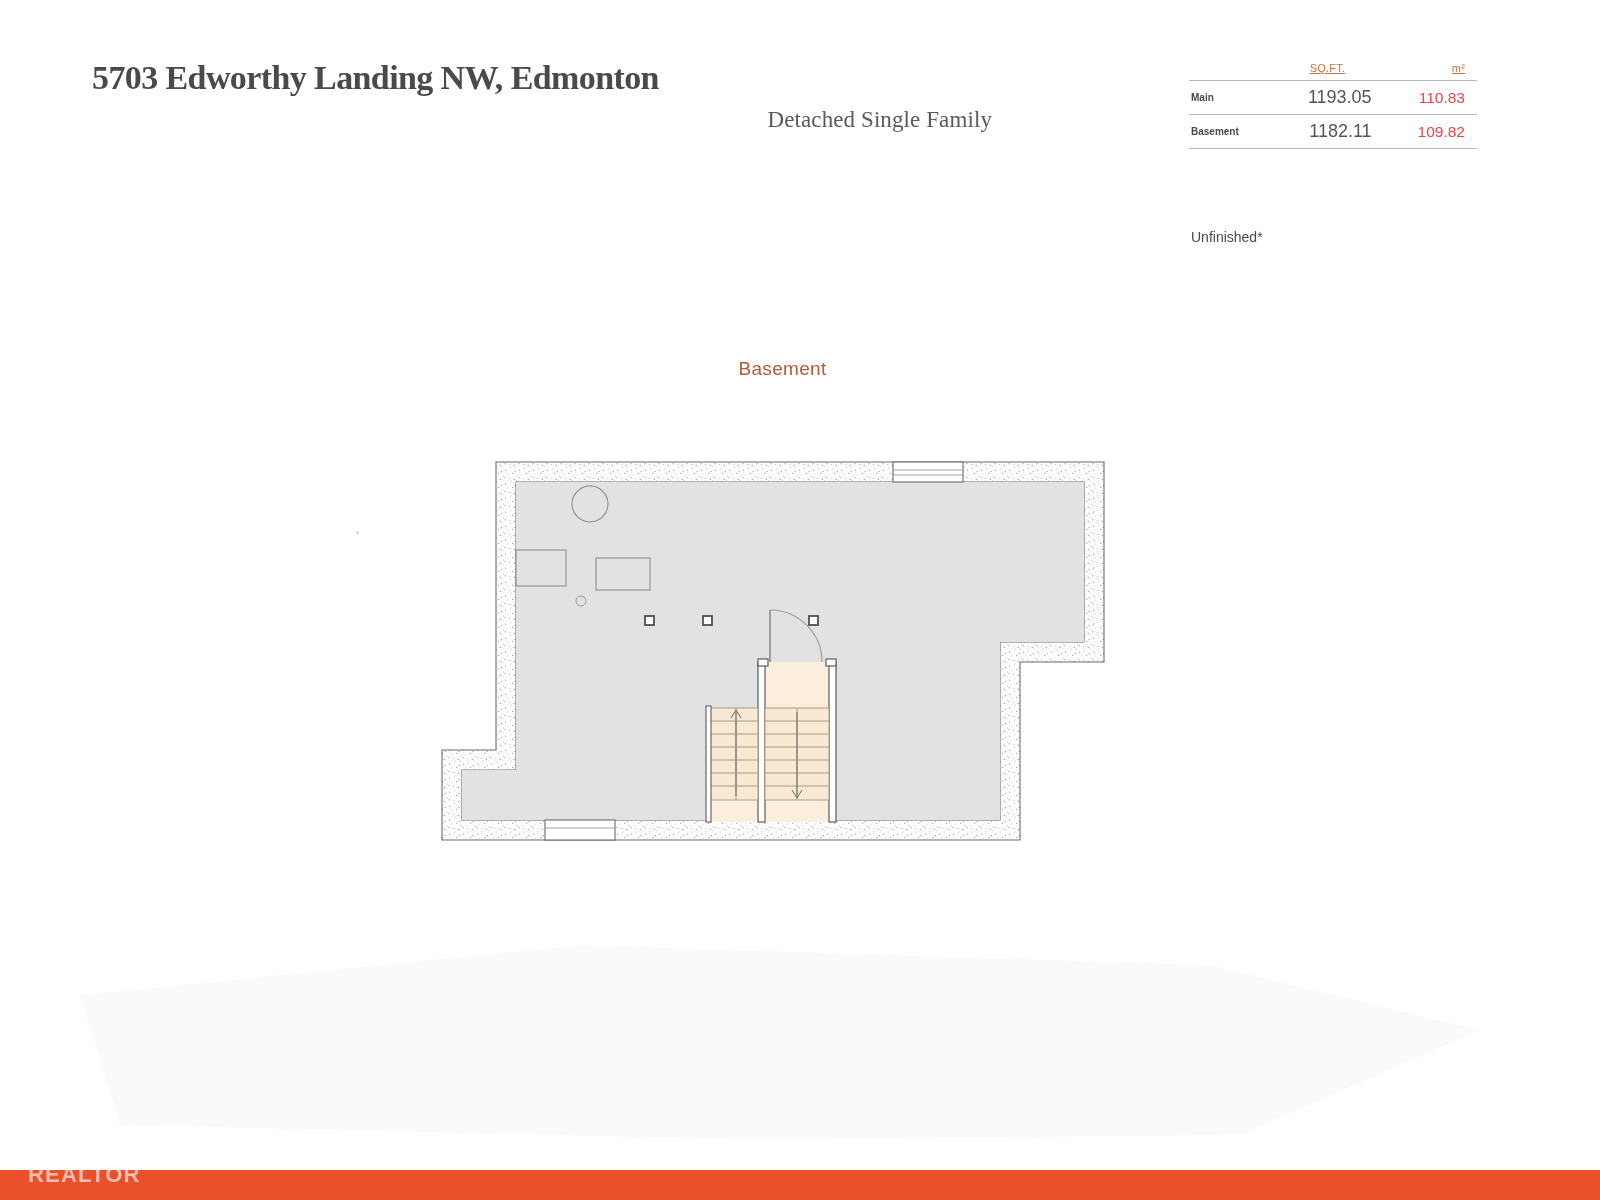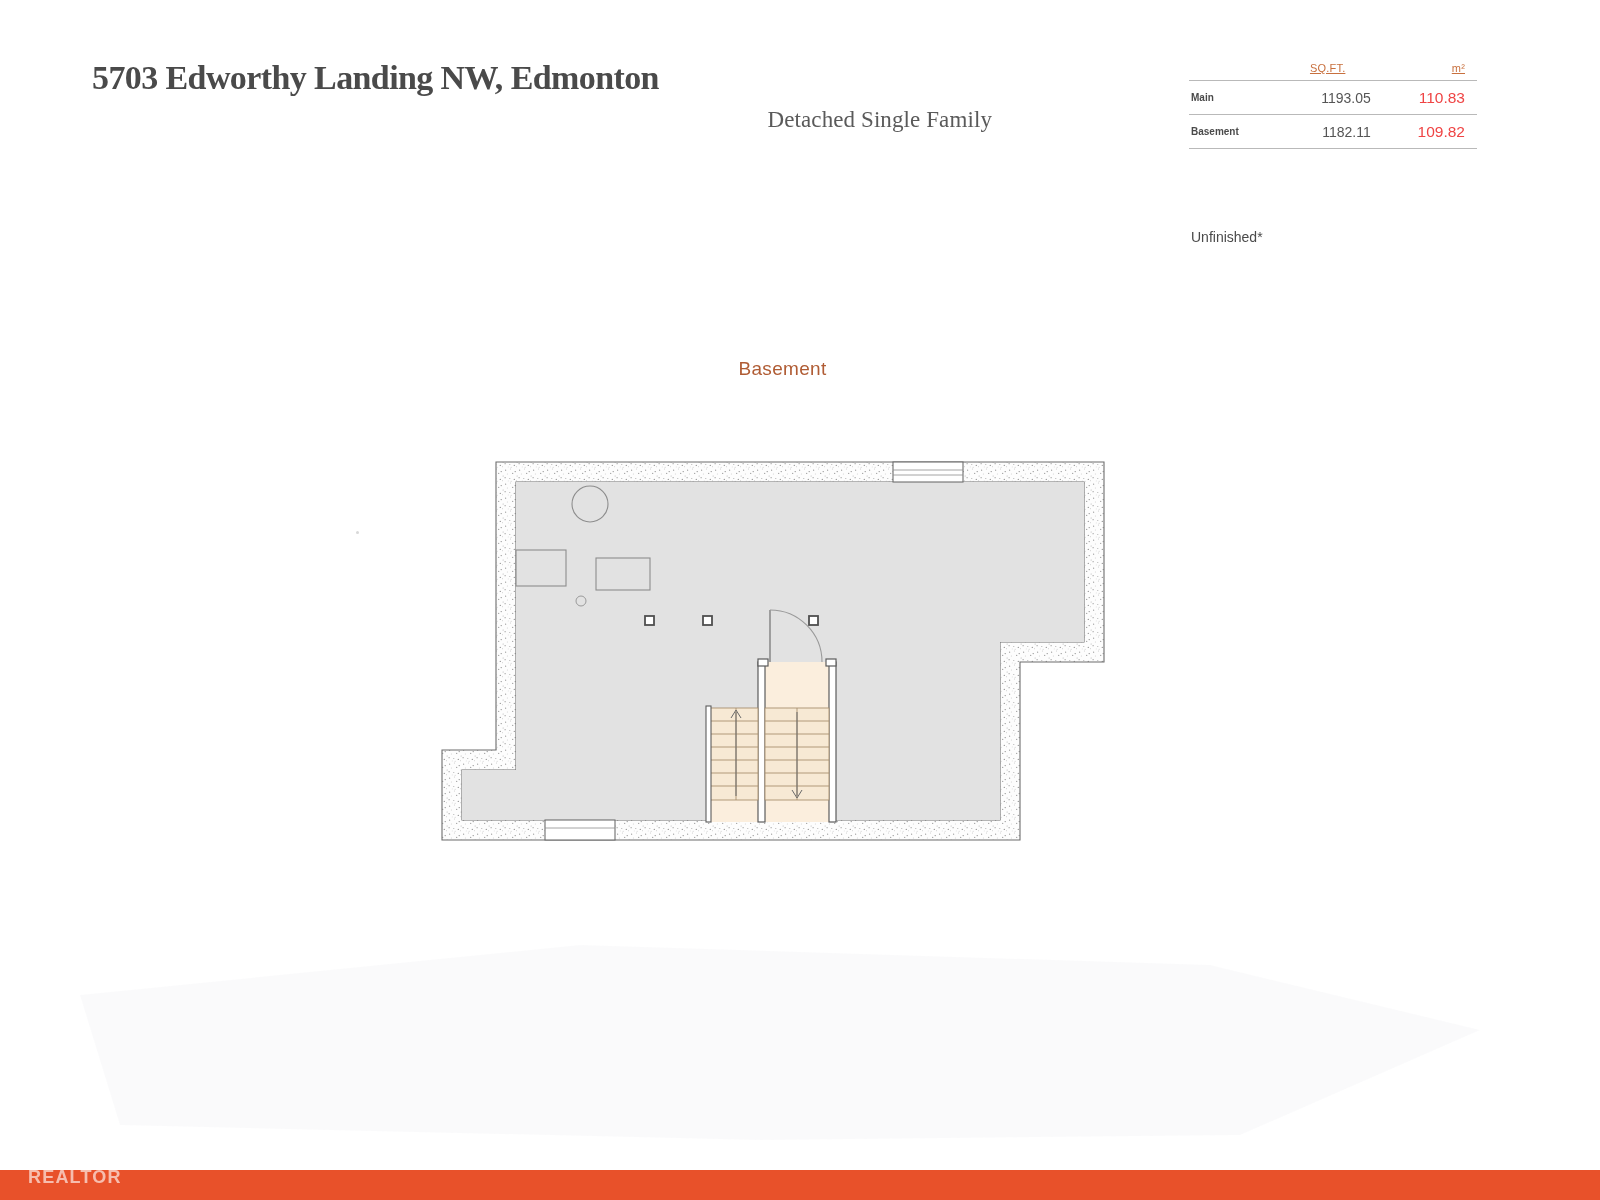--- a/index.html
+++ b/index.html
@@ -77,21 +77,21 @@
   .area-table td.rowlabel {
     font-weight: bold;
     color: #4a4a4a;
     font-size: 10px;
     padding-left: 2px;
   }
   .area-table td.val {
     text-align: right;
     padding-right: 18px;
     color: #555555;
-    font-size: 14px;
+    font-size: 18px;
   }
   .area-table td.val2 {
     text-align: right;
     padding-right: 12px;
     color: #ef4444;
     font-size: 15.5px;
   }
   .area-note {
     position: absolute;
     left: 1191px;
@@ -138,21 +138,21 @@
     left: 0;
     bottom: 0;
     width: 1600px;
     height: 30px;
     background: #e8512a;
   }
   .realtor-mark {
     position: absolute;
     left: 28px;
     bottom: 14px;
-    font-size: 18px;
+    font-size: 22px;
     font-weight: bold;
     letter-spacing: 1.2px;
     color: #ffffff;
     opacity: 0.62;
     line-height: 1;
     white-space: nowrap;
   }
   .stray-dot {
     position: absolute;
     left: 356px;

